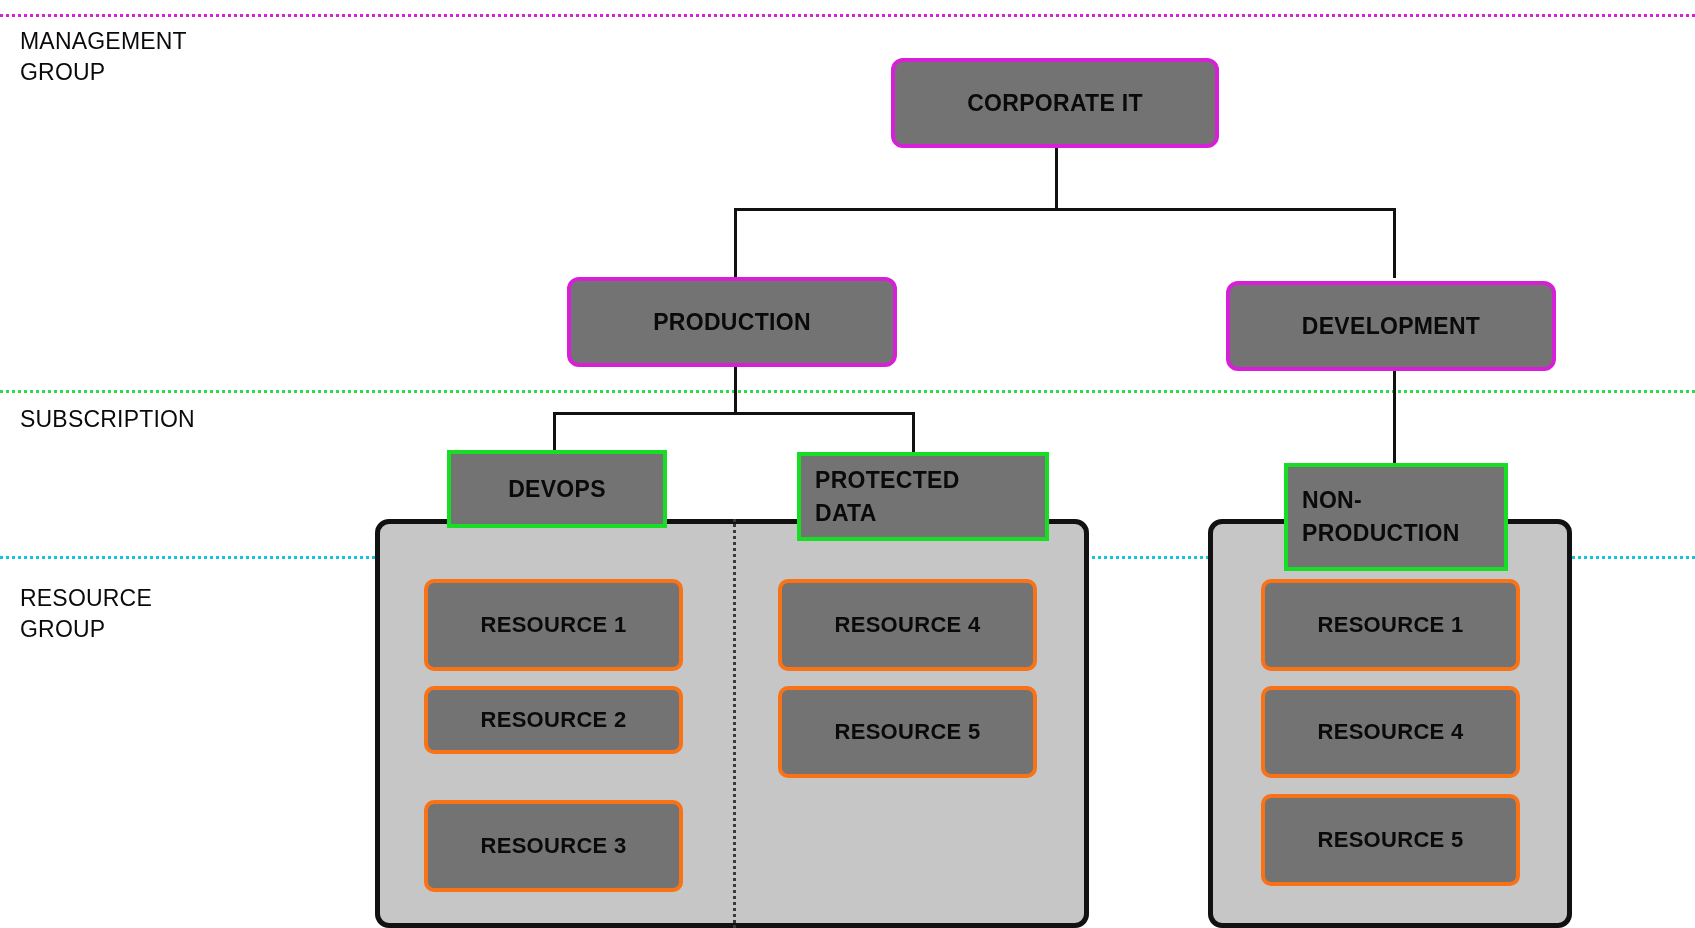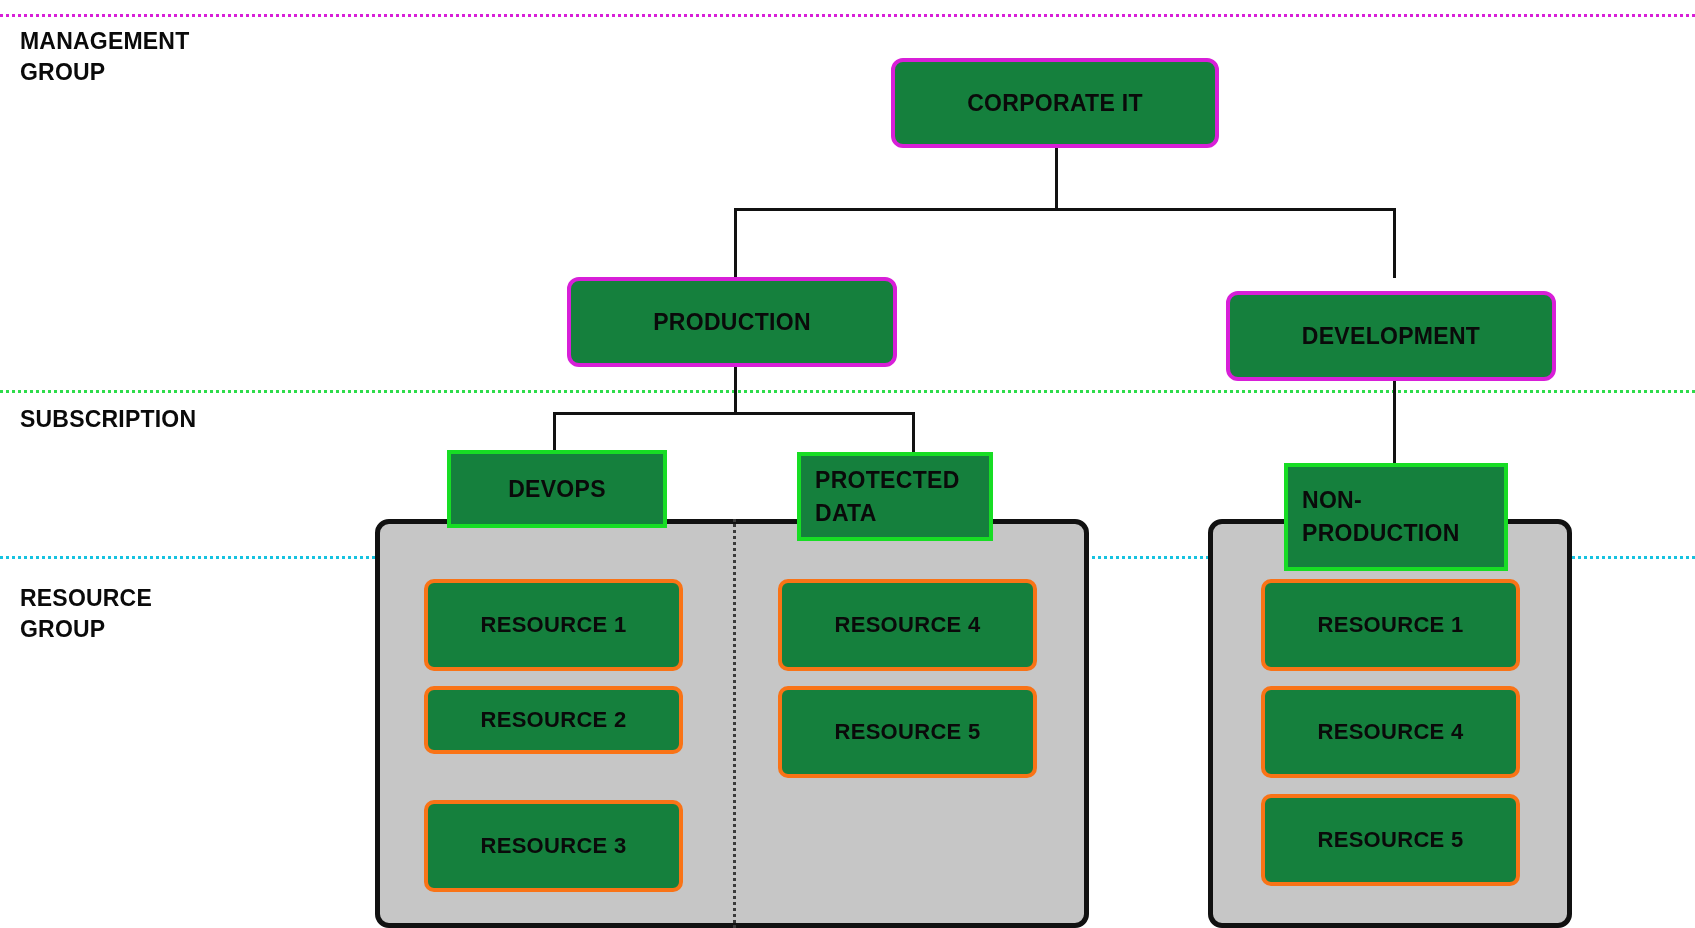--- a/index.html
+++ b/index.html
@@ -29,21 +29,21 @@
     border-top-style: dotted;
   }
   .tier-rule.mg   { top: 14px;  border-top-color: #d81fd8; }
   .tier-rule.sub  { top: 390px; border-top-color: #2ddc4a; }
   .tier-rule.rg   { top: 556px; border-top-color: #16c3e0; }
 
   .tier-label {
     position: absolute;
     left: 20px;
     font-size: 23px;
-    font-weight: bold;
+    font-weight: normal;
     letter-spacing: 0.2px;
     line-height: 31px;
     color: #0a0a0a;
     text-transform: uppercase;
     white-space: pre-line;
   }
   .tier-label.mg  { top: 26px; }
   .tier-label.sub { top: 404px; }
   .tier-label.rg  { top: 570px; margin-top: 13px; }
 
@@ -56,21 +56,21 @@
   .conn.h { height: 3px; }
 
   
   .node {
     position: absolute;
     box-sizing: border-box;
     display: flex;
     align-items: center;
     justify-content: center;
     text-align: center;
-    background: #15803d;
+    background: #737373;
     color: #0a0a0a;
     font-weight: bold;
     letter-spacing: 0.3px;
     text-transform: uppercase;
     z-index: 5;
   }
   .node.mgmt {
     border: 4px solid #d81fd8;
     border-radius: 12px;
     font-size: 23px;
@@ -138,25 +138,25 @@
 
   <div class="rg-box" style="left:375px; top:519px; width:714px; height:409px;"></div>
   <div class="rg-divider" style="left:733px; top:519px; height:409px;"></div>
 
   <div class="rg-box" style="left:1208px; top:519px; width:364px; height:409px;"></div>
 
   <div class="node mgmt" style="left:891px; top:58px; width:328px; height:90px;">CORPORATE IT</div>
 
   <div class="node mgmt" style="left:567px; top:277px; width:330px; height:90px;">PRODUCTION</div>
 
-  <div class="node mgmt" style="left:1226px; top:291px; width:330px; height:90px;">DEVELOPMENT</div>
+  <div class="node mgmt" style="left:1226px; top:281px; width:330px; height:90px;">DEVELOPMENT</div>
 
   <div class="node subn" style="left:447px; top:450px; width:220px; height:78px;">DEVOPS</div>
 
-  <div class="node subn twoline" style="left:797px; top:452px; width:196px; height:89px;">PROTECTED
+  <div class="node subn twoline" style="left:797px; top:452px; width:252px; height:89px;">PROTECTED
 DATA</div>
 
   <div class="node subn twoline" style="left:1284px; top:463px; width:224px; height:108px;">NON-
 PRODUCTION</div>
 
   <div class="node res" style="left:424px; top:579px; width:259px; height:92px;">RESOURCE 1</div>
   <div class="node res" style="left:424px; top:686px; width:259px; height:68px;">RESOURCE 2</div>
   <div class="node res" style="left:424px; top:794px; width:259px; height:92px;margin-top:6px;">RESOURCE 3</div>
 
   <div class="node res" style="left:778px; top:579px; width:259px; height:92px;">RESOURCE 4</div>

